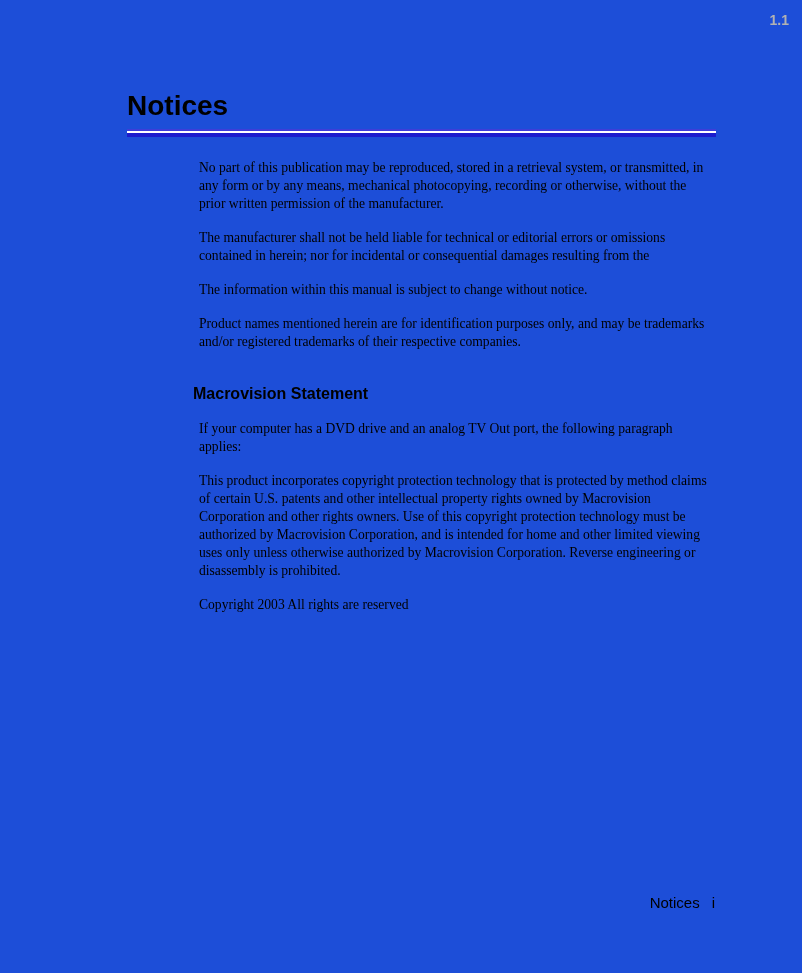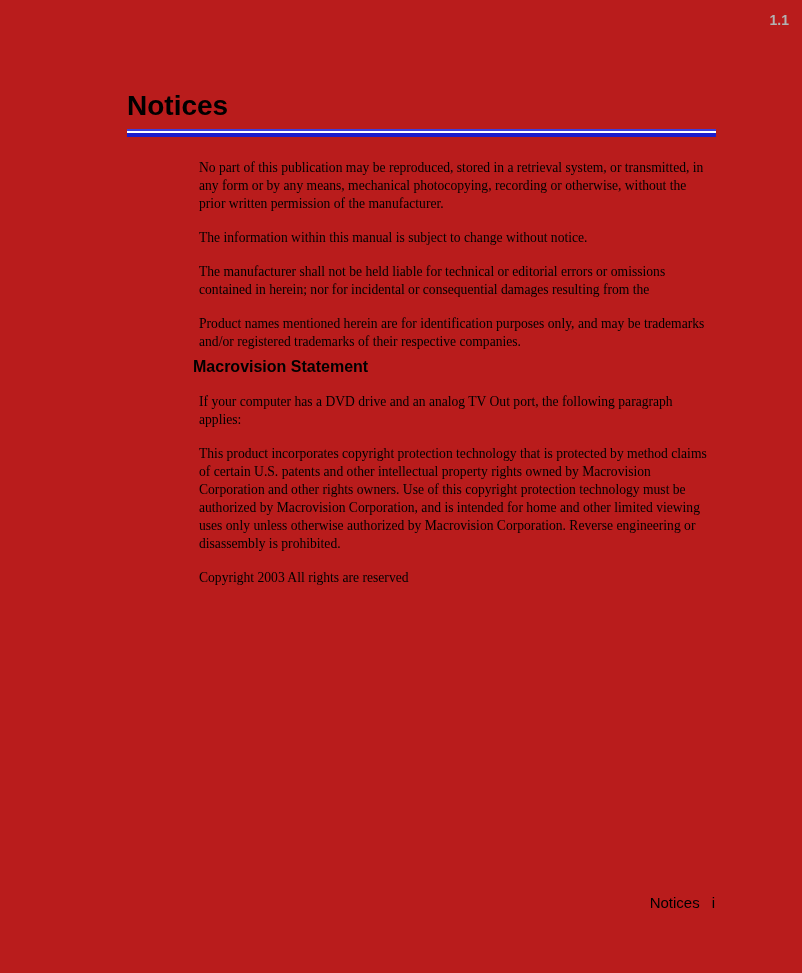--- a/index.html
+++ b/index.html
@@ -4,21 +4,21 @@
 <style>
   html, body {
     margin: 0;
     padding: 0;
     background: #ffffff;
   }
   .page {
     position: relative;
     width: 802px;
     height: 973px;
-    background: #b91c1c;
+    background: #1d4ed8;
     font-family: "Liberation Serif", serif;
     color: #000000;
     overflow: hidden;
   }
   .corner-label {
     position: absolute;
     top: 12px;
     right: 13px;
     font-family: "Liberation Sans", sans-serif;
     font-weight: bold;
@@ -45,21 +45,21 @@
   .title-rule .thick { height: 4px; }
   .body-block {
     margin: 22px 0 0 72px;
     width: 515px;
     font-size: 13.6px;
     line-height: 18px;
   }
   .body-block p { margin: 16px 0 4px 0; }
   .body-block p.lead-bold { font-weight: normal; width: 502px; }
   h2.section-heading {
-    margin: 6px 0 6px 66px;
+    margin: 33px 0 6px 66px;
     font-family: "Liberation Sans", sans-serif;
     font-weight: bold;
     font-size: 16px;
     line-height: 20px;
   }
   .body-block.tight { margin-top: 0; }
   .page-footer {
     position: absolute;
     top: 894px;
     right: 87px;
@@ -82,22 +82,22 @@
     <h1 class="page-title">Notices</h1>
 
     <div class="title-rule">
       <div class="thin" style="background: rgb(61, 61, 217);"></div>
       <div class="gap"></div>
       <div class="thick" style="background: rgb(28, 28, 205);"></div>
     </div>
 
     <div class="body-block">
       <p>No part of this publication may be reproduced, stored in a retrieval system, or transmitted, in any form or by any means, mechanical photocopying, recording or otherwise, without the prior written permission of the manufacturer.</p>
+      <p>The manufacturer shall not be held liable for technical or editorial errors or omissions contained in herein; nor for incidental or consequential damages resulting from the</p>
       <p>The information within this manual is subject to change without notice.</p>
-      <p>The manufacturer shall not be held liable for technical or editorial errors or omissions contained in herein; nor for incidental or consequential damages resulting from the</p>
       <p>Product names mentioned herein are for identification purposes only, and may be trademarks and/or registered trademarks of their respective companies.</p>
     </div>
 
     <h2 class="section-heading">Macrovision Statement</h2>
 
     <div class="body-block tight">
       <p class="lead-bold">If your computer has a DVD drive and an analog TV Out port, the following paragraph applies:</p>
       <p>This product incorporates copyright protection technology that is protected by method claims of certain U.S. patents and other intellectual property rights owned by Macrovision Corporation and other rights owners. Use of this copyright protection technology must be authorized by Macrovision Corporation, and is intended for home and other limited viewing uses only unless otherwise authorized by Macrovision Corporation. Reverse engineering or disassembly is prohibited.</p>
       <p>Copyright 2003 All rights are reserved</p>
     </div>

